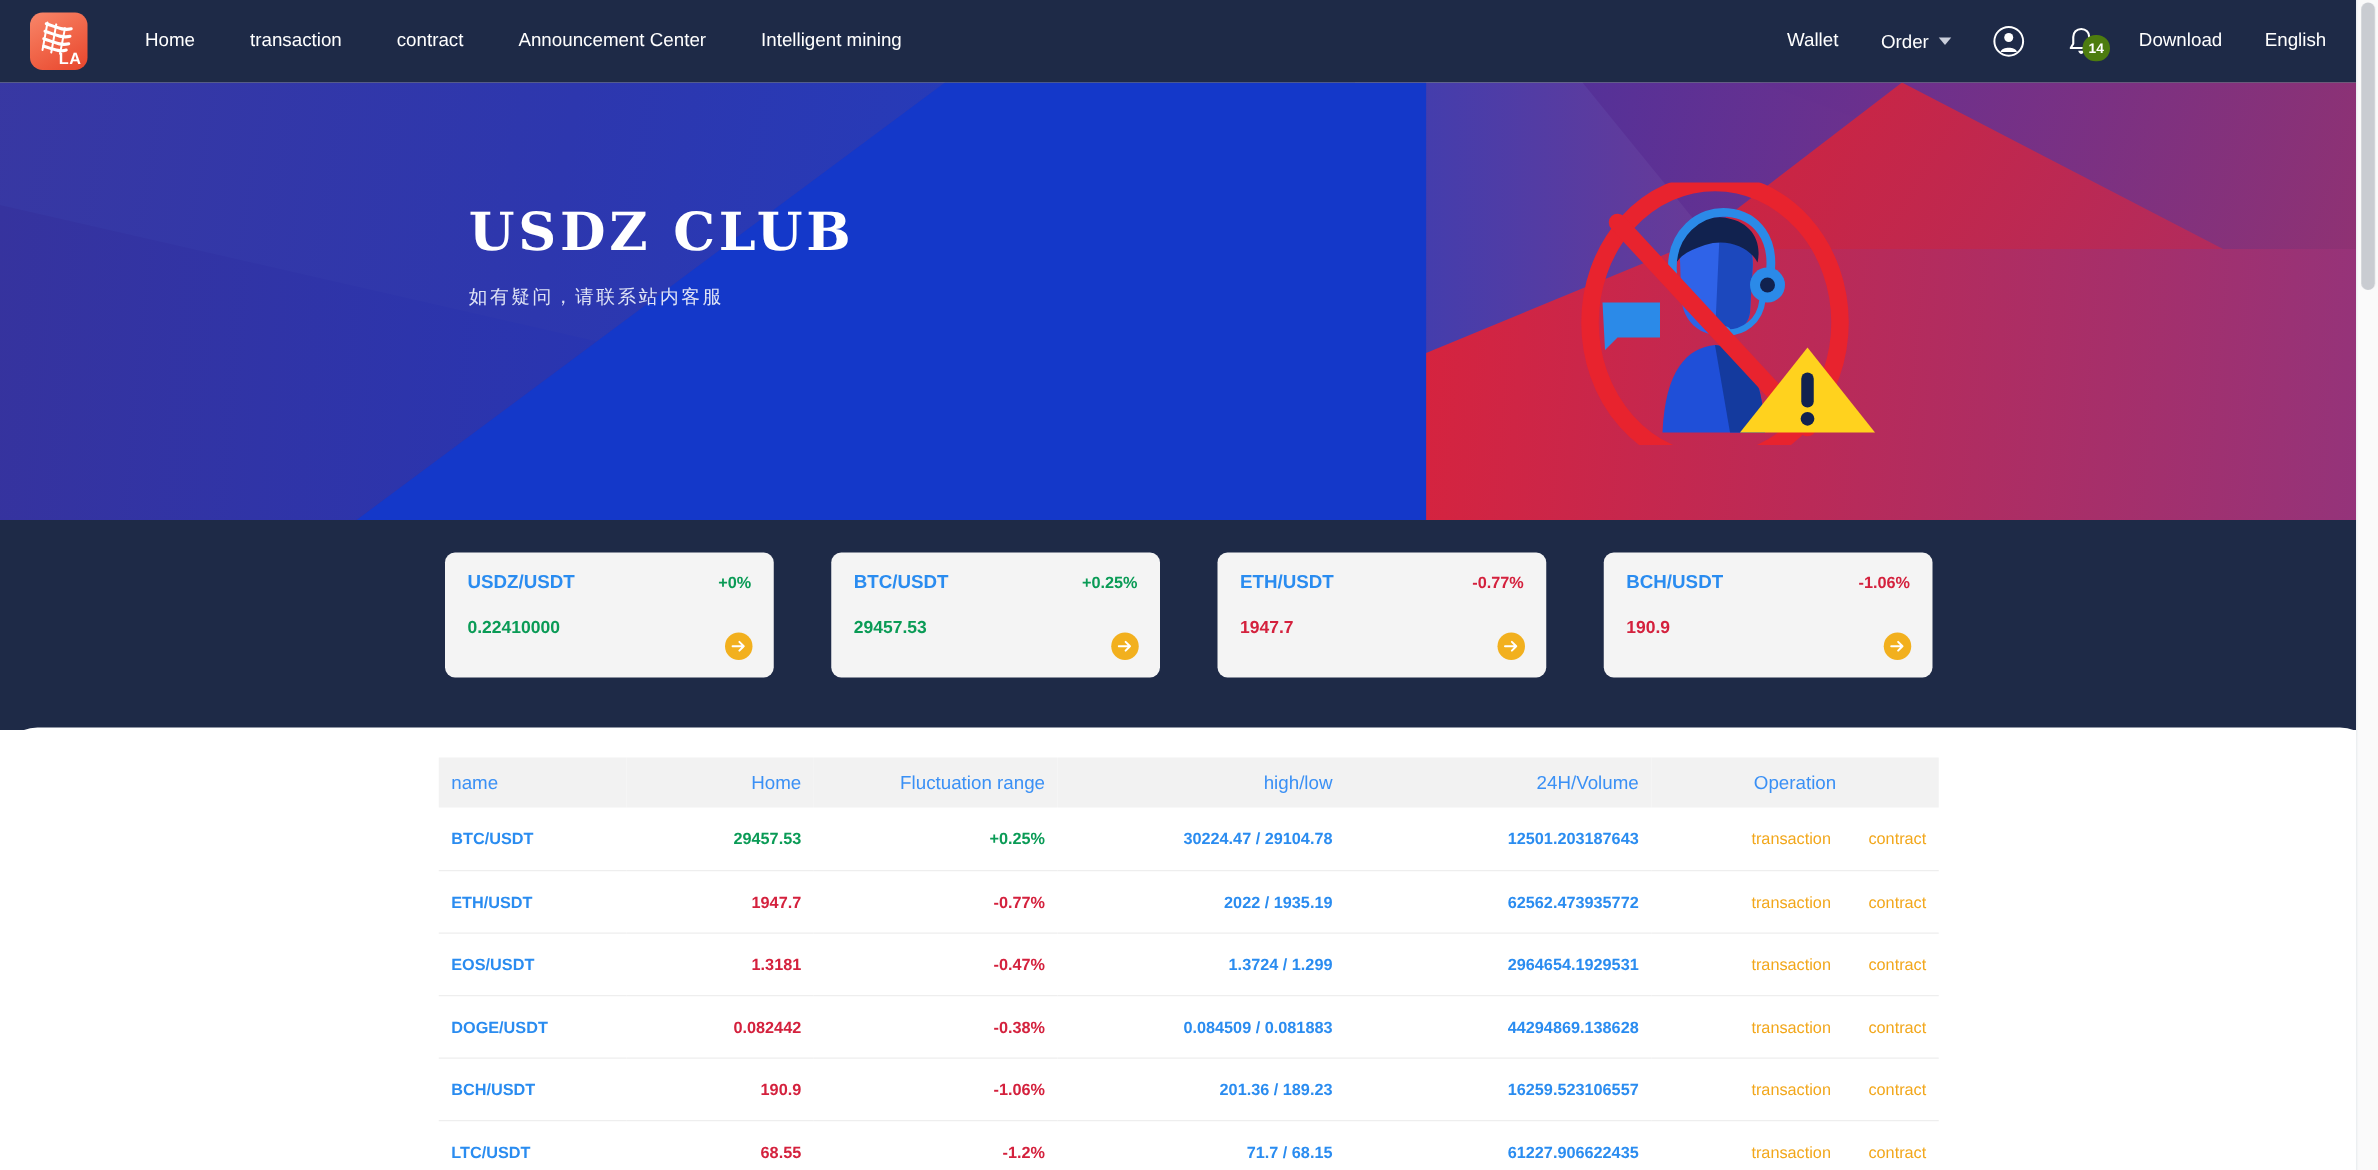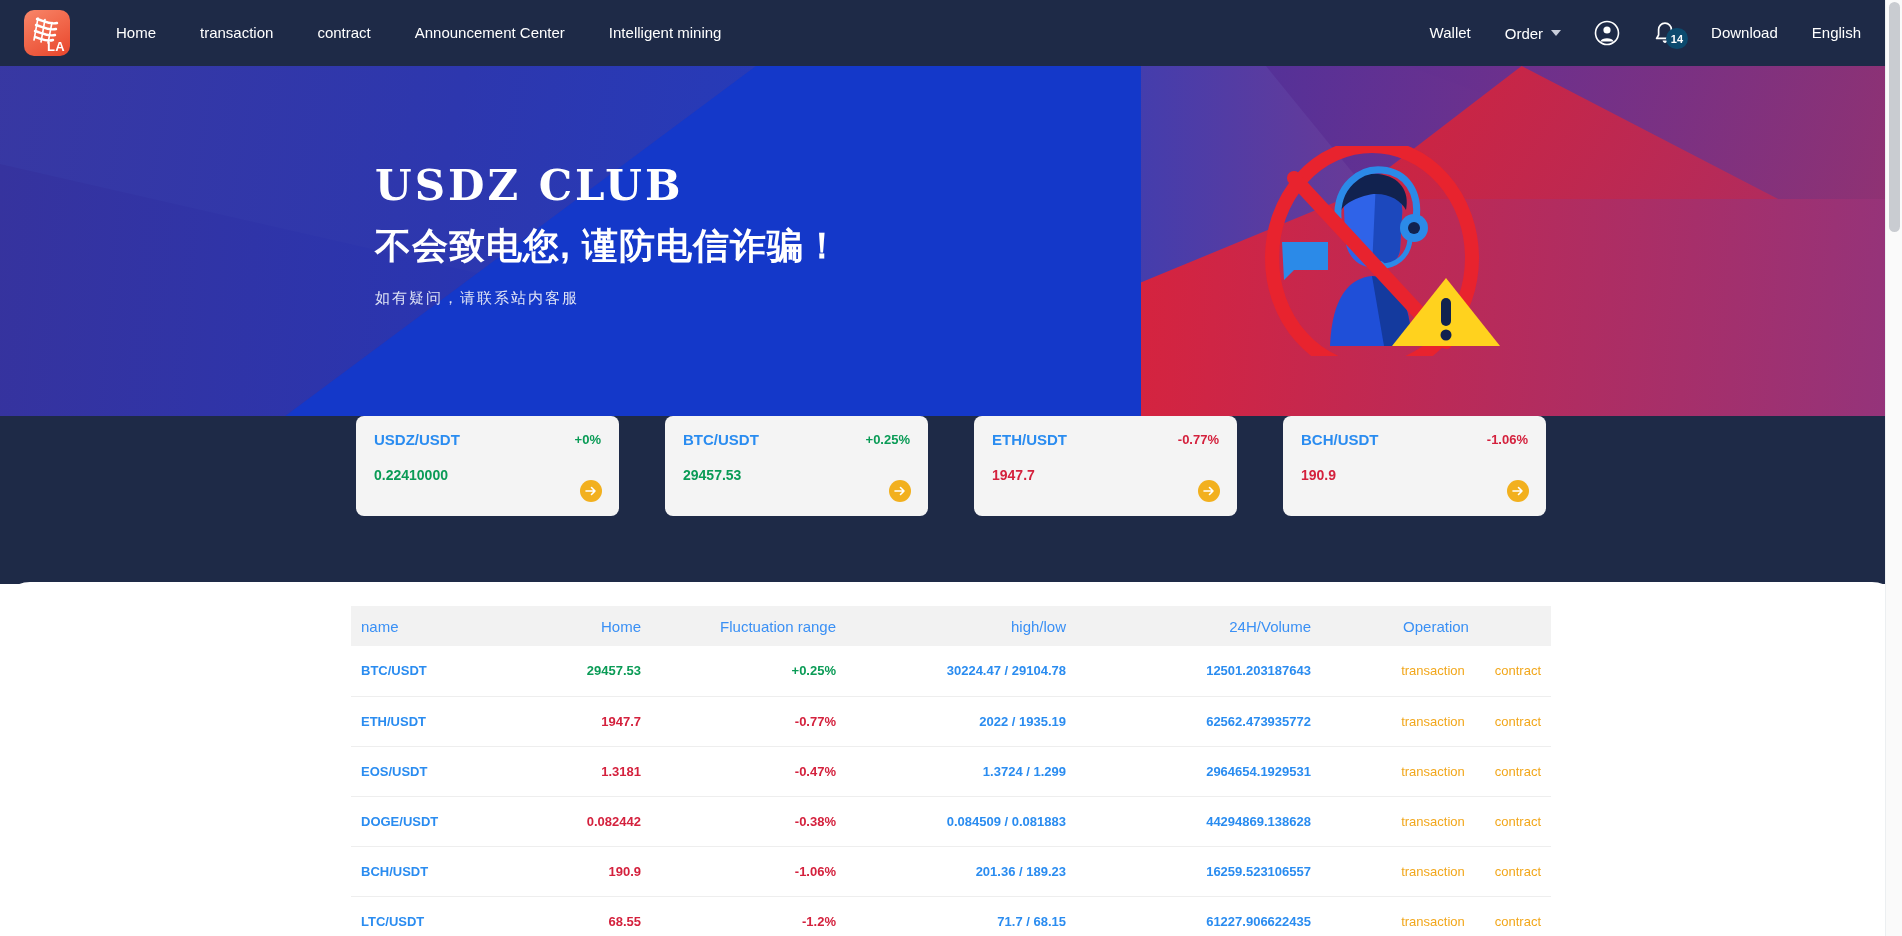--- a/index.html
+++ b/index.html
@@ -61,21 +61,21 @@
     border-right: 5px solid transparent;
     border-top: 6px solid #c9cedb;
     margin-left: 8px;
   }
   .icon-btn { padding: 0 16px; cursor: pointer; position: relative; display: flex; align-items: center; }
   .badge {
     position: absolute;
     top: 8px; right: 6px;
     min-width: 21px; height: 21px;
     border-radius: 11px;
-    background: #0c4a6e;
+    background: #4d7c0f;
     color: #fff;
     font-size: 11px;
     font-weight: 600;
     display: flex; align-items: center; justify-content: center;
     padding: 0 5px;
   }
 
   
   .banner {
     position: relative;
@@ -156,20 +156,21 @@
 
   
   .ticker-strip {
     position: relative;
     height: 168px;
     background: #1e2a47;
     display: flex;
     justify-content: center;
     align-items: flex-start;
     gap: 46px;
+    padding-top: 26px;
     z-index: 10;
   }
   .t-card {
     width: 263px; height: 100px;
     background: #f4f4f4;
     border-radius: 8px;
     padding: 15px 18px 0 18px;
     position: relative;
     cursor: pointer;
   }
@@ -315,21 +316,20 @@
   <div class="shape b-blue-main"></div>
   <div class="shape b-darkpurple-tri"></div>
   <div class="shape b-purple-r"></div>
   <div class="shape b-red-diag"></div>
   <div class="shape b-red-tri-bot"></div>
   <div class="shape b-blue-tri-bot"></div>
   <div class="shape b-blue-wedge"></div>
 
   <div class="banner-text">
     <div class="bt-title">USDZ CLUB</div>
-    <div class="bt-sub">不会致电您, 谨防电信诈骗！</div>
     <div class="bt-note">如有疑问，请联系站内客服</div>
   </div>
 
   <div class="banner-art">
     <svg width="270" height="210" viewBox="0 0 270 210">
 
       <path d="M98 200 C100 150, 118 132, 140 130 C162 132, 178 150, 180 200 Z" fill="#1f4fd8"></path>
       <path d="M140 130 C162 132, 178 150, 180 200 L152 200 Z" fill="#143a9e"></path>
 
       <path d="M112 62 C112 42, 128 32, 145 34 C162 36, 172 50, 170 70 L168 104 C166 118, 152 124, 140 122 C124 120, 114 108, 113 92 Z" fill="#2f63e8"></path>

